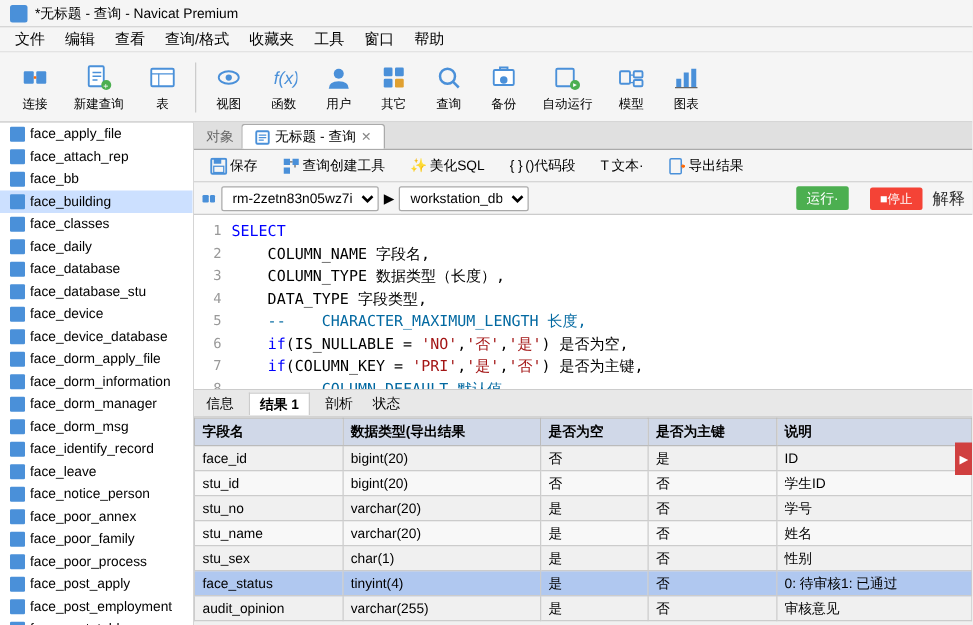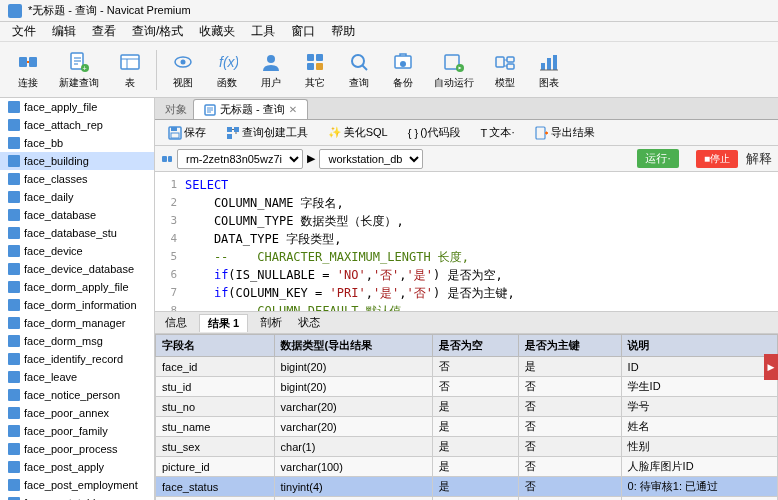--- a/index.html
+++ b/index.html
@@ -46,21 +46,21 @@
     .conn-select { height: 20px; border: 1px solid #aaa; border-radius: 2px; padding: 0 4px; font-size: 11px; background: #fff; }
     .run-btn { background: #4CAF50; color: white; border: none; padding: 2px 8px; border-radius: 2px; cursor: pointer; font-size: 11px; }
     .stop-btn { background: #f44336; color: white; border: none; padding: 2px 8px; border-radius: 2px; cursor: pointer; font-size: 11px; margin-left: 4px; }
     
     
     .sql-editor { background: #fff; flex: 0 0 140px; padding: 4px 0; overflow: auto; border-bottom: 1px solid #ccc; font-family: Consolas, monospace; font-size: 12px; }
     .sql-line { display: flex; line-height: 18px; }
     .line-num { width: 30px; color: #999; text-align: right; padding-right: 8px; user-select: none; font-size: 11px; flex-shrink: 0; }
     .line-content { flex: 1; }
     .kw { color: #0000ff; }
-    .cm { color: #4d7c0f; }
+    .cm { color: #0369a1; }
     .str { color: #a31515; }
     
     
     .result-area { flex: 1; display: flex; flex-direction: column; overflow: hidden; }
     
     
     .result-table-wrap { flex: 1; overflow: auto; }
     table { width: 100%; border-collapse: collapse; font-size: 11px; }
     th { background: #d0d8e8; border: 1px solid #bbb; padding: 3px 6px; text-align: left; position: sticky; top: 0; }
     td { border: 1px solid #ccc; padding: 2px 6px; }
@@ -476,27 +476,20 @@
     <td>否</td>
     <td>姓名</td>
   </tr>
               <tr>
     <td>stu_sex</td>
     <td>char(1)</td>
     <td>是</td>
     <td>否</td>
     <td>性别</td>
   </tr>
-              <tr>
-    <td>picture_id</td>
-    <td>varchar(100)</td>
-    <td>是</td>
-    <td>否</td>
-    <td>人脸库图片ID</td>
-  </tr>
               <tr class="selected">
     <td>face_status</td>
     <td>tinyint(4)</td>
     <td>是</td>
     <td>否</td>
     <td>0: 待审核1: 已通过</td>
   </tr>
               <tr>
     <td>audit_opinion</td>
     <td>varchar(255)</td>

